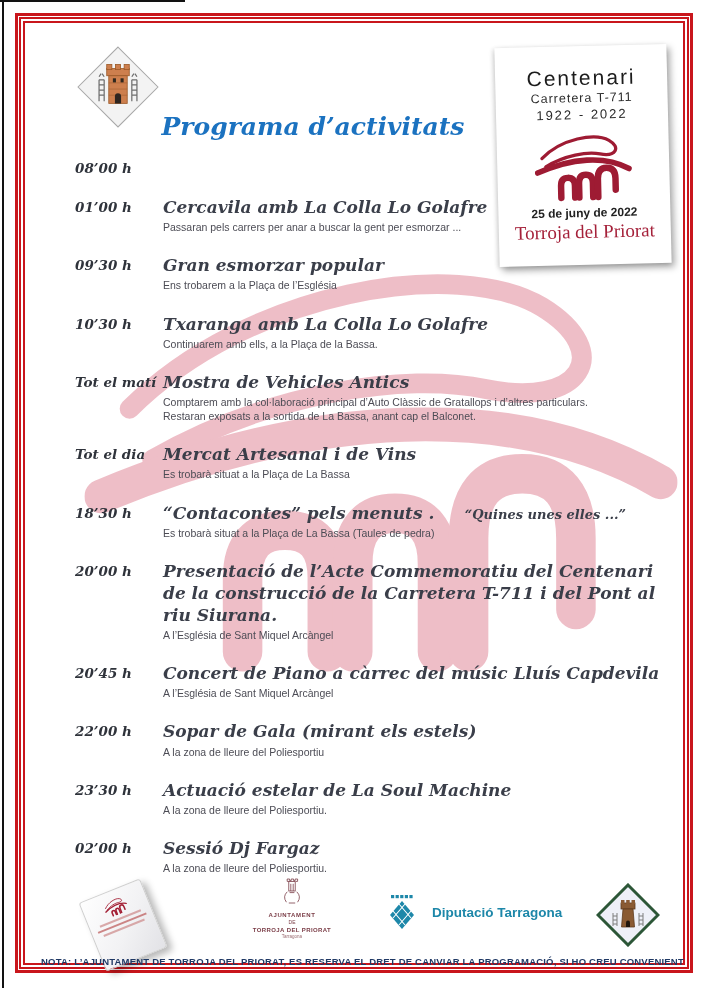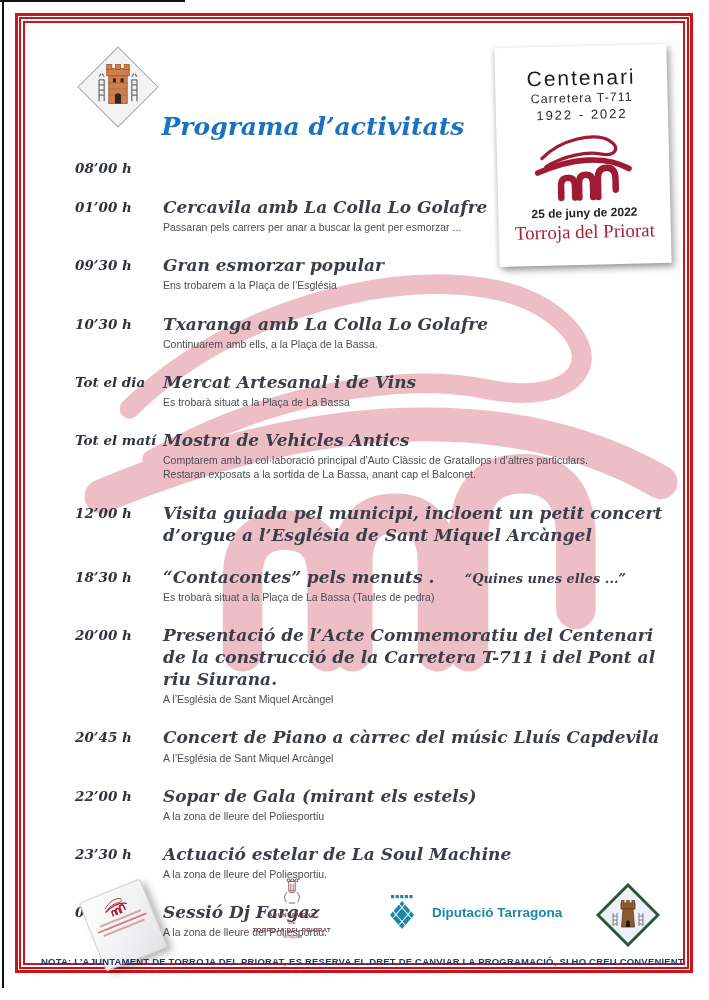--- a/index.html
+++ b/index.html
@@ -155,43 +155,36 @@
 
     <div class="row">
       <div class="time">10’30 h</div>
       <div class="content">
         <div class="event-title">Txaranga amb La Colla Lo Golafre</div>
         <div class="event-desc">Continuarem amb ells, a la Plaça de la Bassa.</div>
       </div>
     </div>
 
     <div class="row">
-      <div class="time">Tot el dia</div>
-      <div class="content">
-        <div class="event-title">Mercat Artesanal i de Vins</div>
-        <div class="event-desc">Es trobarà situat a la Plaça de La Bassa</div>
-      </div>
-    </div>
-
-    <div class="row">
       <div class="time">Tot el matí</div>
       <div class="content">
         <div class="event-title">Mostra de Vehicles Antics</div>
         <div class="event-desc">Comptarem amb la col·laboració principal d’Auto Clàssic de Gratallops i d’altres particulars.
 Restaran exposats a la sortida de La Bassa, anant cap el Balconet.</div>
       </div>
     </div>
 
     <div class="row">
-      <div class="time">12’00 h</div>
-      <div class="content">
-        <div class="event-title">Visita guiada pel municipi, incloent un petit concert d’orgue a l’Església de Sant Miquel Arcàngel</div>
-
-      </div>
-    </div>
+      <div class="time">Tot el dia</div>
+      <div class="content">
+        <div class="event-title">Mercat Artesanal i de Vins</div>
+        <div class="event-desc">Es trobarà situat a la Plaça de La Bassa</div>
+      </div>
+    </div>
+
 
     <div class="row">
       <div class="time">18’30 h</div>
       <div class="content">
         <div class="event-title">“Contacontes”  pels menuts .<span class="title2"> “Quines unes elles ...”</span></div>
         <div class="event-desc">Es trobarà situat a la Plaça de La Bassa (Taules de pedra)</div>
       </div>
     </div>
 
     <div class="row">

